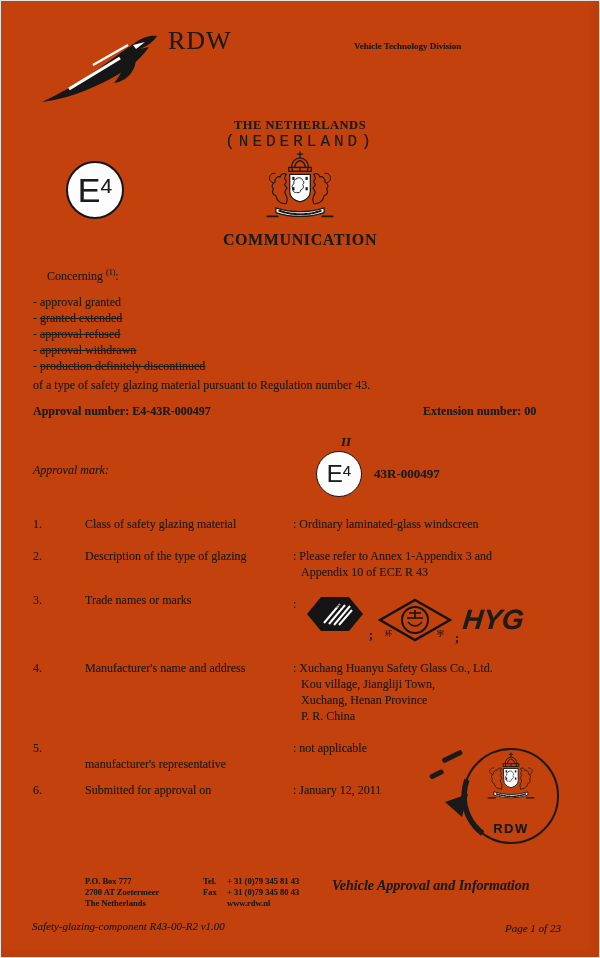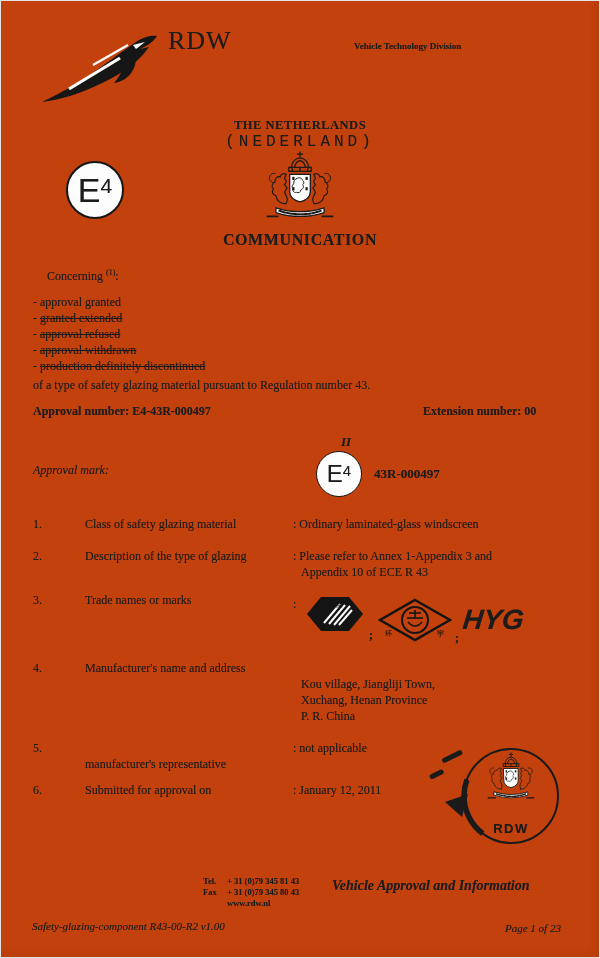--- a/index.html
+++ b/index.html
@@ -164,20 +164,21 @@
   </div>
   <div class="abs cjk" style="left:385px;top:629px;letter-spacing:0">环</div>
   <div class="abs cjk" style="left:437px;top:629px;letter-spacing:0">宇</div>
 
   <div class="abs b fs12" style="left:455px;top:631px">;</div>
 
   <div class="abs hyg" style="left:463px;top:606px">HYG</div>
 
   <div class="abs numcol fs12" style="top:661px">4.</div>
   <div class="abs labcol fs12" style="top:661px">Manufacturer's name and address</div>
+  <div class="abs valcol fs12" style="top:661px"><span>:</span> <span>Xuchang Huanyu Safety Glass Co., Ltd.</span></div>
   <div class="abs valcont fs12" style="top:677px">Kou village, Jiangliji Town,</div>
   <div class="abs valcont fs12" style="top:693px">Xuchang, Henan Province</div>
   <div class="abs valcont fs12" style="top:709px">P. R. China</div>
 
   <div class="abs numcol fs12" style="top:741px">5.</div>
   <div class="abs labcol fs12" style="top:757px">manufacturer's representative</div>
   <div class="abs valcol fs12" style="top:741px"><span>:</span> <span>not applicable</span></div>
 
   <div class="abs numcol fs12" style="top:783px">6.</div>
   <div class="abs labcol fs12" style="top:783px">Submitted for approval on</div>
@@ -188,20 +189,25 @@
       <circle cx="86" cy="54" r="47" fill="none" stroke="#1a1a1a" stroke-width="2"></circle>
       <circle cx="86" cy="54" r="47" fill="none" stroke="#1a1a1a" stroke-width="5.5" stroke-dasharray="0 104 60 400"></circle>
       <rect x="16" y="12" width="22" height="5" rx="2.5" transform="rotate(-26 27 14)" fill="#1a1a1a"></rect>
       <rect x="4" y="30" width="15" height="5" rx="2.5" transform="rotate(-26 11 32)" fill="#1a1a1a"></rect>
       <path d="M20 60 L43 52 L37 75 Z" fill="#1a1a1a"></path>
       <use href="#coa" x="56" y="10" width="60" height="57"></use>
       <text x="86" y="91" text-anchor="middle" style="font-family:'Liberation Sans',sans-serif;font-weight:bold;font-size:13px;letter-spacing:1.5px;fill:#1a1a1a">RDW</text>
     </svg>
   </div>
 
+  <div class="abs foot-sm" style="left:85px;top:876px">
+    <div>P.O. Box 777</div>
+    <div>2700 AT Zoetermeer</div>
+    <div>The Netherlands</div>
+  </div>
   <div class="abs foot-sm" style="left:203px;top:876px">
     <div><span class="lbl">Tel.</span><span>+ 31 (0)79 345 81 43</span></div>
     <div><span class="lbl">Fax</span><span>+ 31 (0)79 345 80 43</span></div>
     <div><span class="lbl"></span><span>www.rdw.nl</span></div>
   </div>
   <div class="abs tagline" style="left:332px;top:878px">Vehicle Approval and Information</div>
 
   <div class="abs docref" style="left:32px;top:920px">Safety-glazing-component R43-00-R2 v1.00</div>
   <div class="abs docref" style="left:505px;top:922px">Page 1 of 23</div>
 

